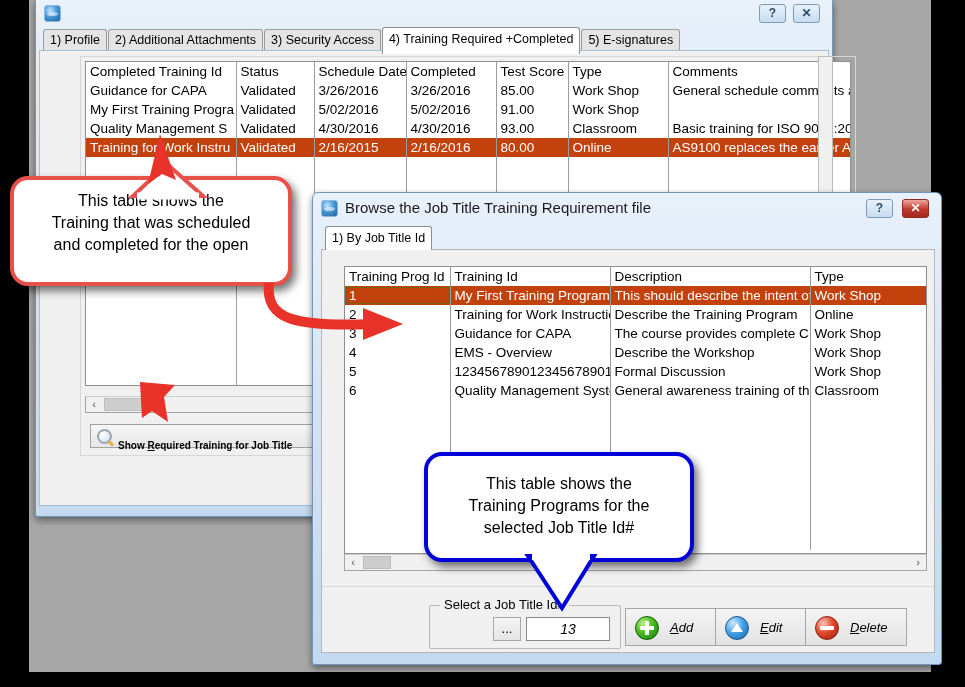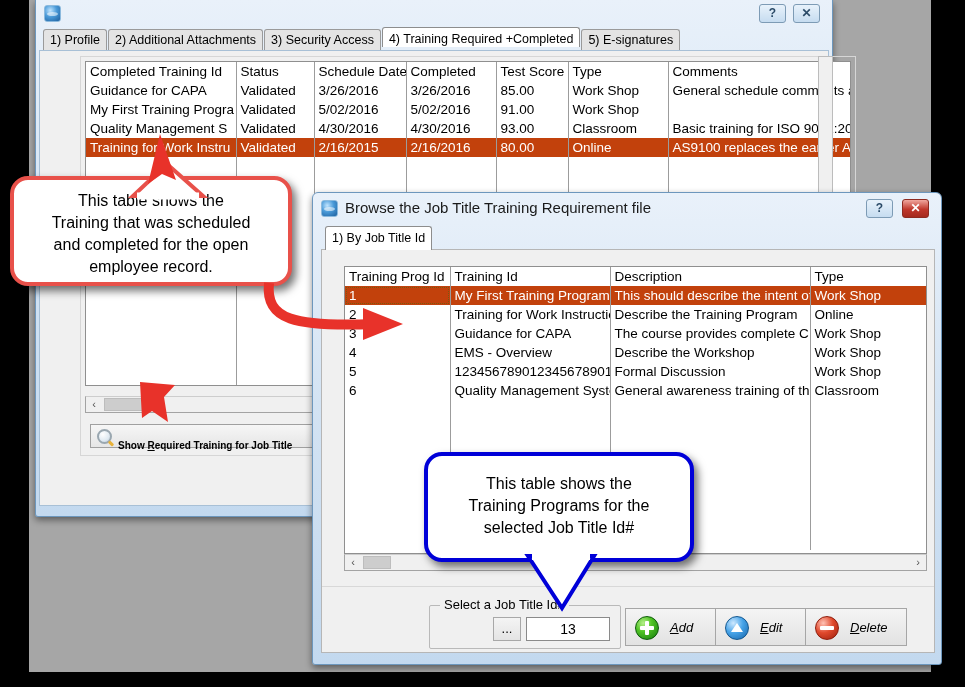--- a/index.html
+++ b/index.html
@@ -101,21 +101,21 @@
     border-radius: 3px 3px 0 0;
     margin-right: 1px;
     color: #000;
     cursor: pointer;
     white-space: nowrap;
   }
   .tab.active {
     background: #ffffff;
     border-color: #8d8d8d;
     z-index: 3;
-    height: 20px;
+    height: 27px;
     line-height: 23px;
     margin-top: -2px;
   }
 
   
   .grid-wrap {
     position: absolute;
     background: #ffffff;
     border: 1px solid #8f8f8f;
     overflow: hidden;
@@ -249,20 +249,21 @@
     font-size: 13px;
     color: #000;
   }
   .textfield {
     position: absolute;
     background: #ffffff;
     border: 1px solid #8a8a8a;
     font-size: 14px;
     text-align: center;
     line-height: 22px;
+    font-style: italic;
   }
   .dots {
     position: absolute;
     background: linear-gradient(to bottom,#f4f4f4,#e4e4e4);
     border: 1px solid #a8a8a8;
     font-size: 13px;
     text-align: center;
     line-height: 22px;
     cursor: pointer;
   }
@@ -546,21 +547,20 @@
   </svg>
 
   <svg class="tail" style="left:125px; top:162px; width:90px; height:40px;" viewBox="0 0 90 40">
     <path d="M8 34 L42 2 L78 34 Z" fill="#ffffff" stroke="#e8514a" stroke-width="4"></path>
     <path d="M12 34 L74 34" stroke="#ffffff" stroke-width="7"></path>
   </svg>
   <div class="callout red" style="left:10px; top:176px; width:282px; height:110px;">
     <div class="ctext" style="top:10px;">This table shows the</div>
     <div class="ctext" style="top:32px;">Training that was scheduled</div>
     <div class="ctext" style="top:54px;">and completed for  the open</div>
-    <div class="ctext" style="top:76px;">employee record.</div>
   </div>
 
   <div class="callout blue" style="left:424px; top:452px; width:270px; height:110px;">
     <div class="ctext" style="top:17px;">This table shows the</div>
     <div class="ctext" style="top:39px;">Training Programs for the</div>
     <div class="ctext" style="top:61px;">selected Job Title Id#</div>
   </div>
   <svg class="tail" style="left:518px; top:552px; width:90px; height:62px;" viewBox="0 0 90 62">
     <path d="M10 4 L44 56 L76 4 Z" fill="#ffffff" stroke="#0000d8" stroke-width="4"></path>
     <path d="M14 4 L72 4" stroke="#ffffff" stroke-width="8"></path>

